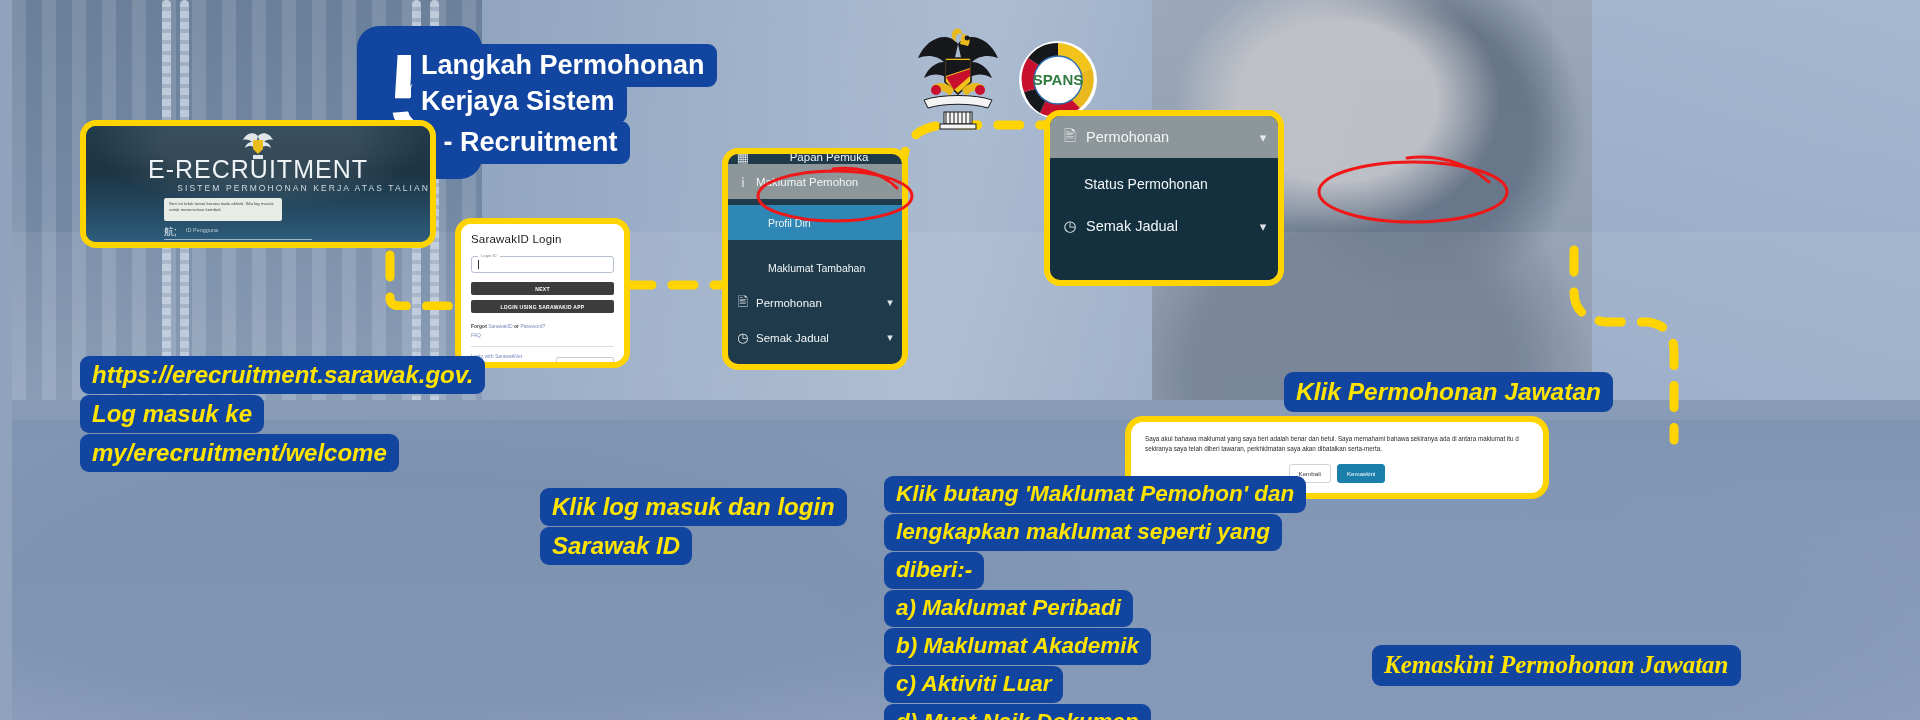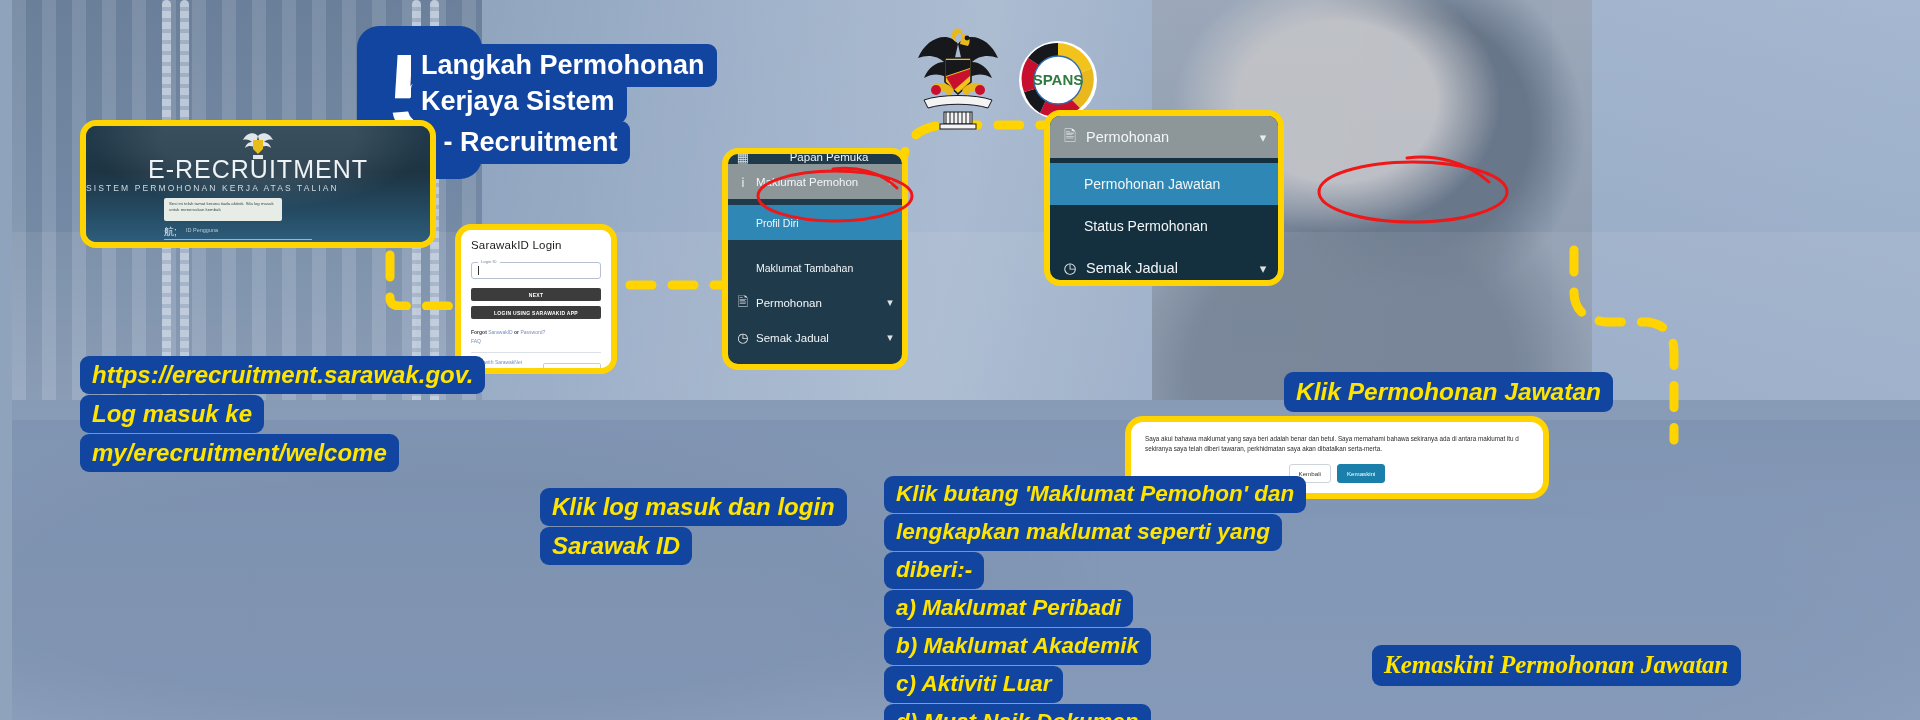--- a/index.html
+++ b/index.html
@@ -73,37 +73,37 @@
   }
   #shot-erec .crest-mini{
     position:absolute;left:50%;top:2px;transform:translateX(-50%);
     width:34px;height:32px;opacity:.95;
   }
   #shot-erec .ttl{
     position:absolute;left:0;right:0;top:31px;text-align:center;color:#eef3f6;
     font-size:25px;letter-spacing:1px;font-weight:400;line-height:1;
   }
   #shot-erec .sub{
-    position:absolute;left:0;right:0;top:57px;text-align:left;color:#cfdae2;
+    position:absolute;left:0;right:0;top:57px;text-align:right;color:#cfdae2;
     font-size:8.5px;letter-spacing:2.1px;
   }
   #shot-erec .notice{
     position:absolute;left:78px;top:72px;width:118px;height:23px;
     background:#e7ece6;border-radius:2px;color:#3a4a46;
     font-size:4.3px;line-height:1.45;padding:3px 5px;box-sizing:border-box;
   }
   #shot-erec .fieldrow{position:absolute;left:78px;width:148px;height:15px;}
   #shot-erec .fieldrow.u{top:100px;}
   #shot-erec .fieldrow.p{top:118px;}
   #shot-erec .fieldrow .ico{position:absolute;left:0;top:1px;width:10px;height:10px;color:#dbe6ee;font-size:10px;line-height:10px;}
   #shot-erec .fieldrow .ph{position:absolute;left:22px;top:1px;color:#b9c9d4;font-size:5.5px;}
   #shot-erec .fieldrow .line{position:absolute;left:0;right:0;bottom:1px;height:1px;background:#9fb4c2;}
 
   
-  #shot-sid{left:443px;top:224px;width:162px;height:150px;}
+  #shot-sid{left:443px;top:218px;width:175px;height:150px;}
   #shot-sid .inner{position:absolute;inset:0;background:#fff;padding:9px 10px;box-sizing:border-box;}
   #shot-sid .sid-title{font-size:11.5px;color:#1c1c1c;letter-spacing:.2px;}
   #shot-sid .ffield{
     position:relative;margin-top:11px;height:15px;border:1px solid #b7c0d0;border-radius:3px;background:#fff;
   }
   #shot-sid .ffield .lbl{
     position:absolute;left:6px;top:-4px;background:#fff;padding:0 3px;font-size:4.2px;color:#7c8595;
   }
   #shot-sid .ffield .caret{position:absolute;left:6px;top:3px;width:1px;height:9px;background:#333;}
   #shot-sid .dkbtn{
@@ -127,21 +127,21 @@
   .sidecard{background:#1f3a4a;}
   .sc-row{position:relative;display:flex;align-items:center;box-sizing:border-box;color:#f2f6f8;}
   .sc-row .ic{width:26px;text-align:center;font-size:13px;opacity:.9;flex:none;}
   .sc-row .tx{flex:1;}
   .sc-row .car{width:24px;text-align:center;font-size:11px;opacity:.9;flex:none;}
   .sc-top{background:#8d9699;}
   .sc-active{background:#2f87b5;}
 
   #shot-menu1{left:710px;top:148px;width:186px;height:222px;}
   #shot-menu1 .sc-row{height:35px;font-size:11.5px;padding-left:2px;}
-  #shot-menu1 .sc-row.sub{padding-left:28px;font-size:10.5px;}
+  #shot-menu1 .sc-row.sub{padding-left:40px;font-size:10.5px;}
   #shot-menu1 .gap{height:6px;background:#1f3a4a;}
 
   #shot-menu2{left:1032px;top:110px;width:240px;height:176px;}
   #shot-menu2 .sc-row{height:42px;font-size:14.5px;padding-left:4px;}
   #shot-menu2 .sc-row.sub{padding-left:34px;font-size:14px;}
   #shot-menu2 .gap{height:5px;background:#14303f;}
   #shot-menu2 .sc-row .ic{width:32px;font-size:15px;}
   #shot-menu2 .sc-row .car{width:30px;font-size:13px;}
 
   
@@ -352,23 +352,20 @@
     <path d="M150 28 C134 12 110 6 86 9"></path>
   </svg>
 
   <div class="shot sidecard" id="shot-menu2" style="background:#14303f;">
     <div class="sc-row sc-top">
       <span class="ic">🖹</span>
       <span class="tx">Permohonan</span>
       <span class="car">▾</span>
     </div>
     <div class="gap"></div>
-    <div class="sc-row sub sc-active">
-      <span class="tx">Permohonan Jawatan</span>
-    </div>
     <div class="sc-row sub">
       <span class="tx">Status Permohonan</span>
     </div>
     <div class="sc-row">
       <span class="ic">◷</span>
       <span class="tx">Semak Jadual</span>
       <span class="car">▾</span>
     </div>
   </div>
   <svg class="redmark" style="left:1295px;top:148px;" width="215" height="78" viewBox="0 0 215 78">

